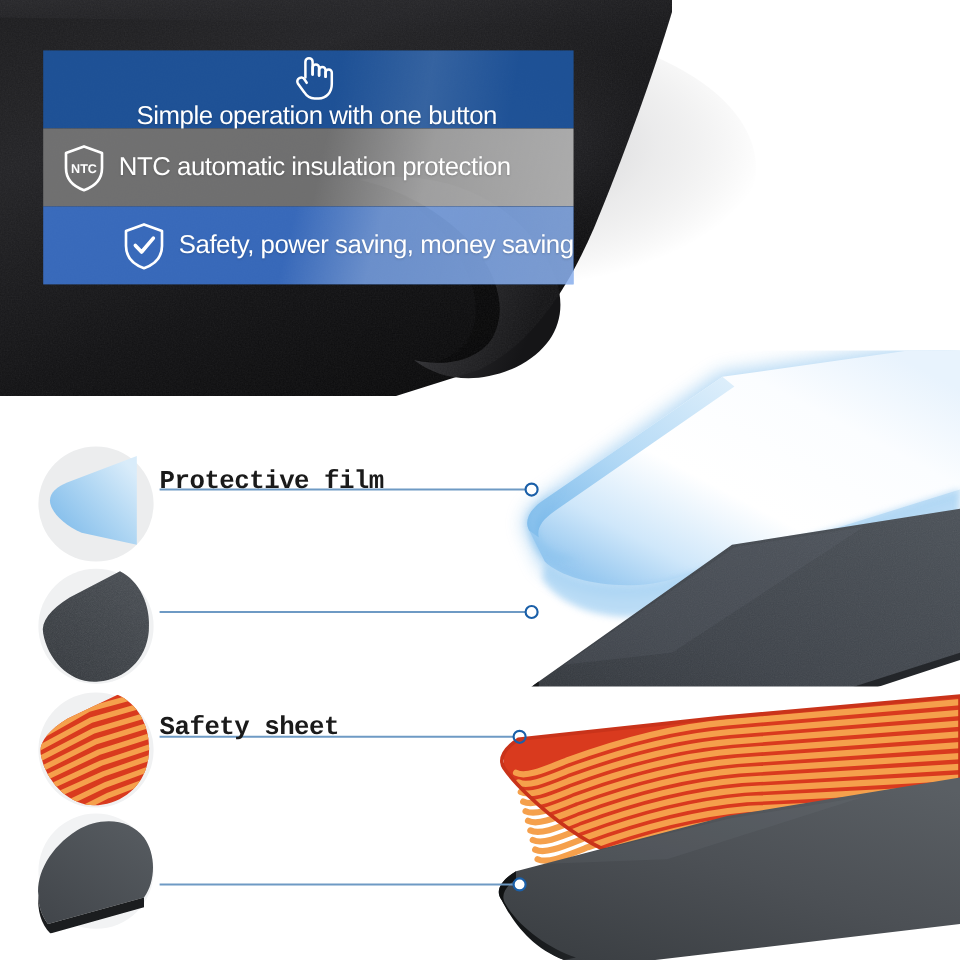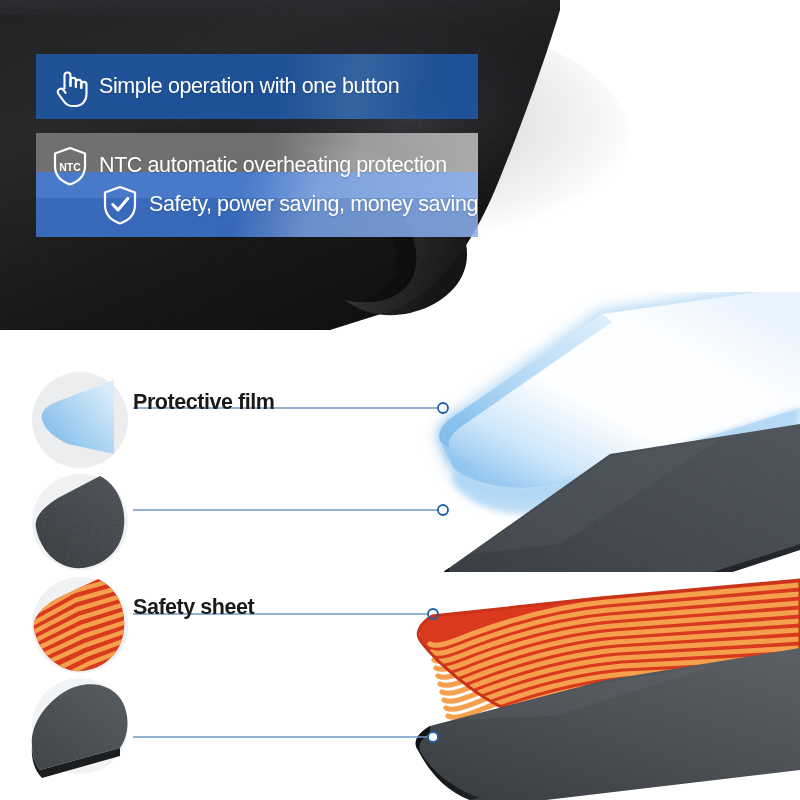--- a/index.html
+++ b/index.html
@@ -15,40 +15,40 @@
   #photo-section{position:absolute;left:0;top:0;width:800px;height:330px;overflow:hidden;background:#ffffff;}
   #photo-svg{position:absolute;left:0;top:0;}
 
   
   #feature-bars{position:absolute;left:36px;top:42px;width:442px;height:196px;z-index:6;}
   .fbar{
     position:absolute;left:0;width:442px;height:65px;
     display:flex;align-items:center;box-sizing:border-box;padding-left:14px;
     overflow:hidden;
   }
-  .fbar-1{top:12px;   background:rgba(30,88,165,0.88);}
-  .fbar-2{top:65px;background:rgba(125,125,125,0.86);margin-top:26px;}
+  .fbar-1{top:0;   background:rgba(30,88,165,0.88);flex-direction:column;}
+  .fbar-2{top:65px;background:rgba(125,125,125,0.86);}
   .fbar-3{top:130px;background:rgba(64,125,225,0.80);justify-content:flex-end;}
   .fbar .sheen{position:absolute;inset:0;pointer-events:none;}
   .fbar-1 .sheen{background:linear-gradient(100deg,rgba(255,255,255,0.0) 55%,rgba(255,255,255,0.10) 72%,rgba(255,255,255,0.0) 88%);}
   .fbar-2 .sheen{background:linear-gradient(102deg,rgba(255,255,255,0.0) 52%,rgba(255,255,255,0.30) 72%,rgba(255,255,255,0.42) 100%);}
   .fbar-3 .sheen{background:linear-gradient(104deg,rgba(255,255,255,0.0) 46%,rgba(255,255,255,0.26) 62%,rgba(255,255,255,0.34) 100%);}
   .fbar-icon{position:relative;width:40px;height:42px;flex:0 0 40px;margin-right:9px;z-index:2;}
   .fbar-icon svg{display:block;width:40px;height:42px;}
   .fbar-text{
     position:relative;z-index:2;color:#ffffff;font-size:21.5px;letter-spacing:-0.4px;
     white-space:nowrap;font-weight:400;text-shadow:0 1px 2px rgba(0,0,0,0.18);
   }
 
   
   #exploded{position:absolute;left:0;top:292px;width:800px;height:508px;}
   #exploded-svg{position:absolute;left:0;top:0;}
 
   
-  #legend{position:absolute;left:0;top:330px;width:460px;height:333px;z-index:5;}
+  #legend{position:absolute;left:0;top:330px;width:460px;height:333px;z-index:5;font-family:Liberation Mono, monospace;}
   .leg-row{position:absolute;left:0;width:460px;height:110px;}
   .leg-row-0{top:38px;}
   .leg-row-1{top:140px;}
   .leg-row-2{top:243px;}
   .leg-row-3{top:344px;}
   .leg-thumb{position:absolute;left:28px;top:0;width:104px;height:104px;}
   .leg-thumb svg{display:block;}
   .leg-label{
     position:absolute;left:133px;top:22px;
     color:#1a1a1a;font-size:21.5px;font-weight:700;letter-spacing:-0.45px;white-space:nowrap;
@@ -136,21 +136,21 @@
 
     <div class="fbar fbar-2">
       <span class="sheen"></span>
       <span class="fbar-icon">
         <svg viewBox="0 0 40 42">
           <path d="M20,3 L35,8.5 L35,21 C35,30.5 28.5,36.5 20,39.5
                    C11.5,36.5 5,30.5 5,21 L5,8.5 Z" fill="none" stroke="#ffffff" stroke-width="2.2" stroke-linejoin="round"></path>
           <text x="20" y="25.5" text-anchor="middle" fill="#ffffff" font-family="Liberation Sans, sans-serif" font-size="10.5" font-weight="700">NTC</text>
         </svg>
       </span>
-      <span class="fbar-text">NTC automatic overheating protection</span>
+      <span class="fbar-text">NTC automatic insulation protection</span>
     </div>
 
     <div class="fbar fbar-3">
       <span class="sheen"></span>
       <span class="fbar-icon">
         <svg viewBox="0 0 40 42" fill="none" stroke="#ffffff" stroke-width="2.2" stroke-linejoin="round" stroke-linecap="round">
           <path d="M20,3 L35,8.5 L35,21 C35,30.5 28.5,36.5 20,39.5
                    C11.5,36.5 5,30.5 5,21 L5,8.5 Z"></path>
           <path d="M12.8,20.5 L18,26 L27.8,14.5" stroke-width="3"></path>
         </svg>

